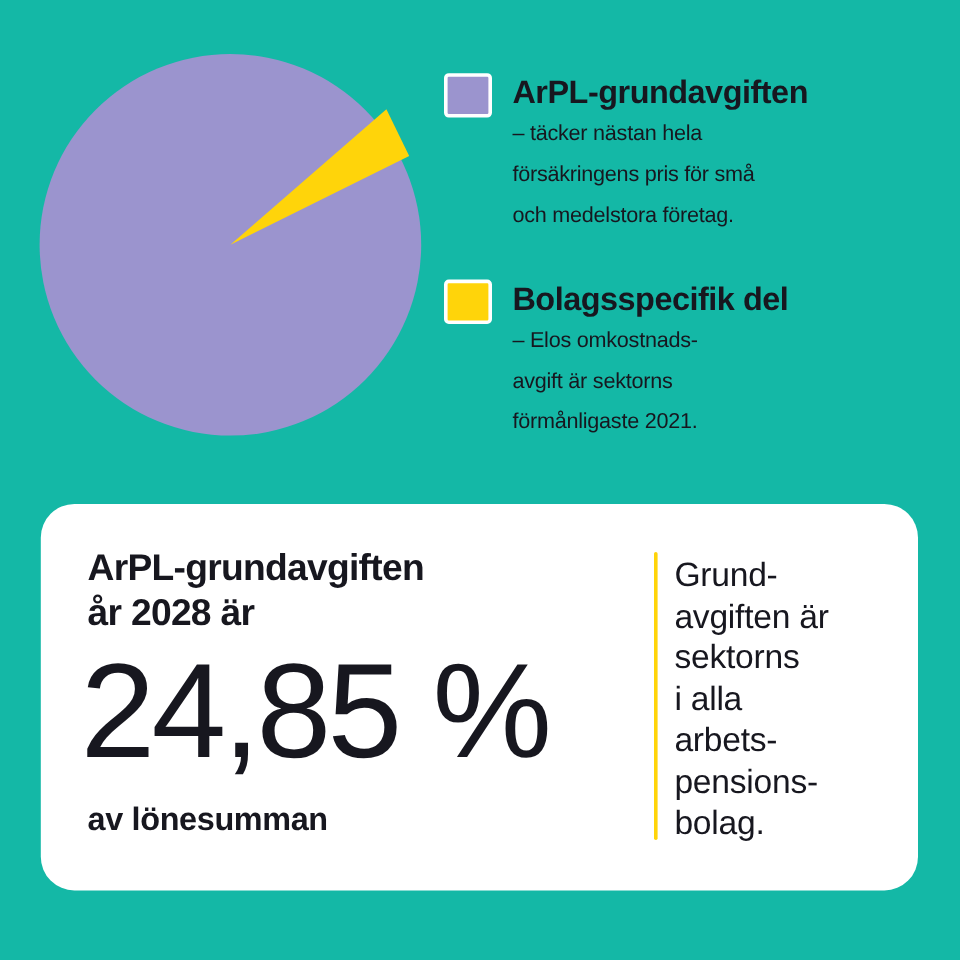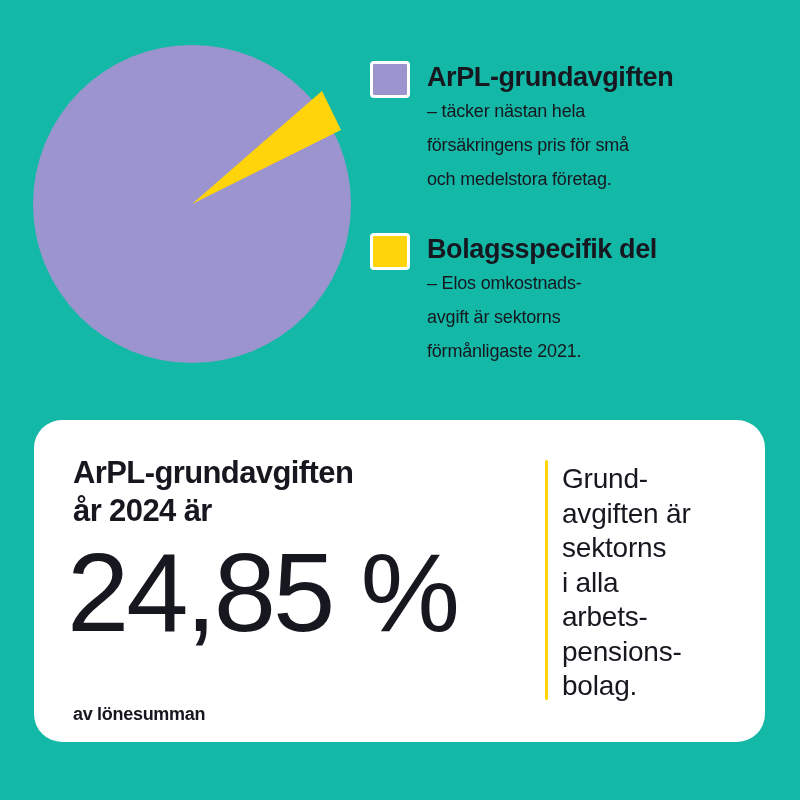--- a/index.html
+++ b/index.html
@@ -69,24 +69,23 @@
     font-size: 112px;
     font-weight: normal;
     line-height: 114px;
     letter-spacing: -3px;
     white-space: nowrap;
   }
   .card-sub {
     position: absolute;
     left: 39px;
     top: 248px;
-    font-size: 18px;
+    font-size: 27px;
     font-weight: bold;
     letter-spacing: -0.3px;
-    margin-top: 36px;
   }
   .divider {
     position: absolute;
     left: 511px;
     top: 40px;
     width: 3px;
     height: 240px;
     border-radius: 2px;
   }
   .note {
@@ -125,21 +124,21 @@
       <div class="legend-title">Bolagsspecifik del</div>
       <div class="legend-line">– Elos omkostnads-</div>
       <div class="legend-line">avgift är sektorns</div>
       <div class="legend-line">förmånligaste 2021.</div>
     </div>
   </div>
 
   <div class="card">
     <div class="card-heading">
       <div>ArPL-grundavgiften</div>
-      <div>år 2024 är</div>
+      <div>år 2028 är</div>
     </div>
     <div class="big-number">24,85 %</div>
     <div class="card-sub">av lönesumman</div>
     <div class="divider" style="background: rgb(255, 212, 10);"></div>
     <div class="note">
       <div>Grund-</div>
       <div>avgiften är</div>
       <div>sektorns</div>
       <div>i alla</div>
       <div>arbets-</div>

